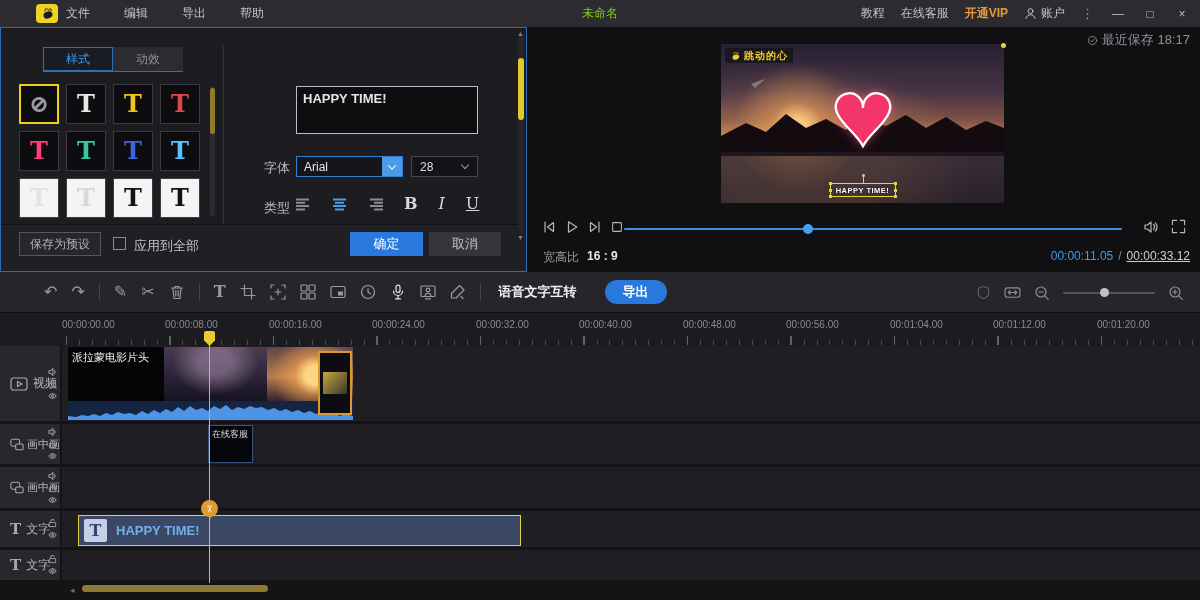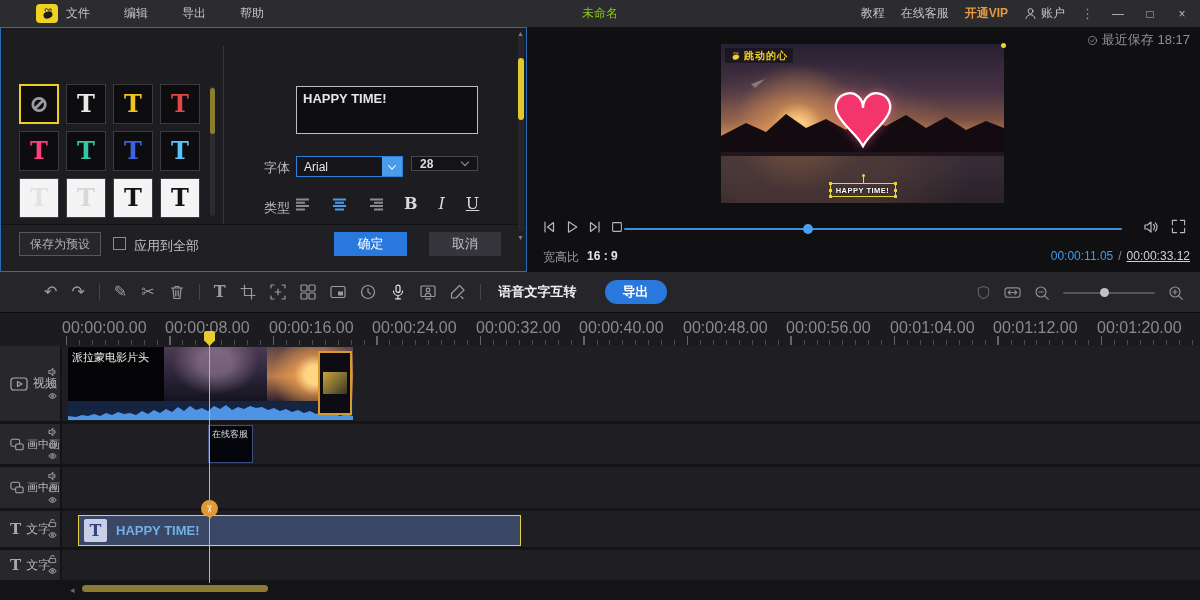--- a/index.html
+++ b/index.html
@@ -43,34 +43,34 @@
   .panel-arrow{position:absolute;left:516px;font-size:7px;color:#7e7e84;}
   .text-area{position:absolute;left:295px;top:58px;width:182px;height:48px;background:#0e0e10;
              border:1px solid #b9bdc5;color:#e4e4e8;font-size:13px;font-weight:bold;
              font-family:"Liberation Sans",sans-serif;resize:none;padding:4px 6px;outline:none;}
   .form-label{position:absolute;font-size:13px;color:#b9b9bf;}
   .font-select{position:absolute;left:295px;top:128px;width:107px;height:21px;background:#16161a;
                border:1px solid #2f7fd6;display:flex;align-items:center;}
   .font-select .val{flex:1;font-size:12px;color:#e8e8ec;padding-left:7px;}
   .font-select .arrow-box{width:20px;height:100%;background:#4a9be8;display:flex;align-items:center;justify-content:center;}
   .chev{width:6px;height:6px;border-right:1.5px solid #fff;border-bottom:1.5px solid #fff;transform:rotate(45deg) translate(-1px,-1px);}
-  .size-select{position:absolute;left:410px;top:128px;width:67px;height:15px;background:#141418;
-               border:1px solid #45484e;display:flex;align-items:center;font-weight:bold;}
+  .size-select{position:absolute;left:410px;top:128px;width:67px;height:21px;background:#141418;
+               border:1px solid #45484e;display:flex;align-items:center;}
   .size-select .val{flex:1;font-size:12px;color:#dcdce0;padding-left:8px;}
   .size-select .chev2{width:6px;height:6px;border-right:1.5px solid #9a9a9e;border-bottom:1.5px solid #9a9a9e;
                       transform:rotate(45deg);margin-right:9px;margin-top:-3px;}
   .align-row{position:absolute;left:295px;top:168px;display:flex;align-items:center;gap:21px;}
   .align-ic{display:block;}
   .biu{font-family:"DejaVu Serif",serif;font-size:16px;color:#d8d8dc;line-height:1;}
   .panel-bottom{position:absolute;left:0;top:196px;width:525px;height:47px;background:#202024;border-top:1px solid #121214;}
   .preset-btn{position:absolute;left:18px;top:7px;width:82px;height:24px;background:#26262b;border:1px solid #56565c;
               color:#b0b0b6;font-size:12px;display:flex;align-items:center;justify-content:center;}
   .chk{position:absolute;left:112px;top:12px;width:13px;height:13px;border:1px solid #8a8a90;background:transparent;}
   .chk-label{position:absolute;left:133px;top:12px;font-size:13px;color:#c0c0c6;}
-  .ok-btn{position:absolute;left:333px;top:7px;width:73px;height:24px;background:#2878dd;color:#fff;
+  .ok-btn{position:absolute;left:349px;top:7px;width:73px;height:24px;background:#2878dd;color:#fff;
           font-size:13px;display:flex;align-items:center;justify-content:center;font-family:Liberation Mono, monospace;}
   .cancel-btn{position:absolute;left:428px;top:7px;width:72px;height:24px;background:#35353b;color:#c5c5cb;
           font-size:13px;display:flex;align-items:center;justify-content:center;}
 
   
   .preview{position:absolute;left:527px;top:27px;width:673px;height:245px;background:#101013;}
   .saved{position:absolute;right:10px;top:4px;display:flex;align-items:center;gap:4px;font-size:13px;color:#8f8f95;}
   .vframe{position:absolute;left:194px;top:17px;width:283px;height:159px;overflow:hidden;
     background:
       radial-gradient(circle at 27% 53%, rgba(255,205,130,.95) 0 9px, rgba(255,170,90,.45) 26px, rgba(200,120,70,0) 64px),
@@ -108,21 +108,21 @@
   .mic-bright{color:#e6e6ea;}
   .speech-btn{font-size:13px;font-weight:bold;color:#f0f0f4;margin-left:4px;white-space:nowrap;}
   .export-btn{margin-left:14px;width:62px;height:24px;border-radius:12px;background:#2878dd;color:#fff;
               font-size:13px;font-weight:bold;display:flex;align-items:center;justify-content:center;}
   .tool-right{position:absolute;right:16px;top:0;height:41px;display:flex;align-items:center;gap:13px;color:#8f8f93;}
   .zoom-slider{position:relative;width:92px;height:2px;background:#55555a;border-radius:1px;}
   .zoom-thumb{position:absolute;top:-4px;width:9px;height:9px;margin-left:-4px;border-radius:50%;background:#c2c2c6;}
 
   
   .ruler{position:absolute;left:0;top:313px;width:1200px;height:33px;background:#1c1c20;}
-  .rlabel{position:absolute;top:6px;font-size:16px;color:#8a8a8e;white-space:nowrap;}
+  .rlabel{position:absolute;top:6px;font-size:10px;color:#8a8a8e;white-space:nowrap;}
   .ticks-major{position:absolute;left:66px;right:0;bottom:1px;height:9px;
     background:repeating-linear-gradient(to right,#63636a 0 1px,transparent 1px 103.5px);}
   .ticks-minor{position:absolute;left:66px;right:0;bottom:1px;height:5px;
     background:repeating-linear-gradient(to right,#4a4a4f 0 1px,transparent 1px 12.94px);}
 
   .track-row{position:absolute;left:0;width:1200px;}
   .thead{position:absolute;left:0;top:0;width:60px;height:100%;background:#28282c;
          display:flex;align-items:center;}
   .thead .ticon{margin-left:10px;color:#a8a8ae;}
   .thead .tlabel{margin-left:5px;font-size:12px;color:#b9b9bf;white-space:nowrap;}
@@ -204,20 +204,24 @@
         <span>账户</span>
       </span>
       <span class="win-dots">⋮</span>
       <span class="win-btn">—</span>
       <span class="win-btn">□</span>
       <span class="win-btn">×</span>
     </div>
   </header>
 
   <section class="style-panel">
+    <div class="tabs">
+      <div class="tab active">样式</div>
+      <div class="tab inactive">动效</div>
+    </div>
 
     <div class="tile-grid">
       <div class="tile selected" style="background: rgb(13, 13, 15);">
           <span class="tile-glyph" style="color: rgb(154, 154, 160);">⊘</span>
         </div>
       <div class="tile" style="background: rgb(13, 13, 15);">
           <span class="tile-glyph" style="color: rgb(232, 232, 232);">T</span>
         </div>
       <div class="tile" style="background: rgb(13, 13, 15);">
           <span class="tile-glyph" style="color: rgb(242, 197, 29);">T</span>

